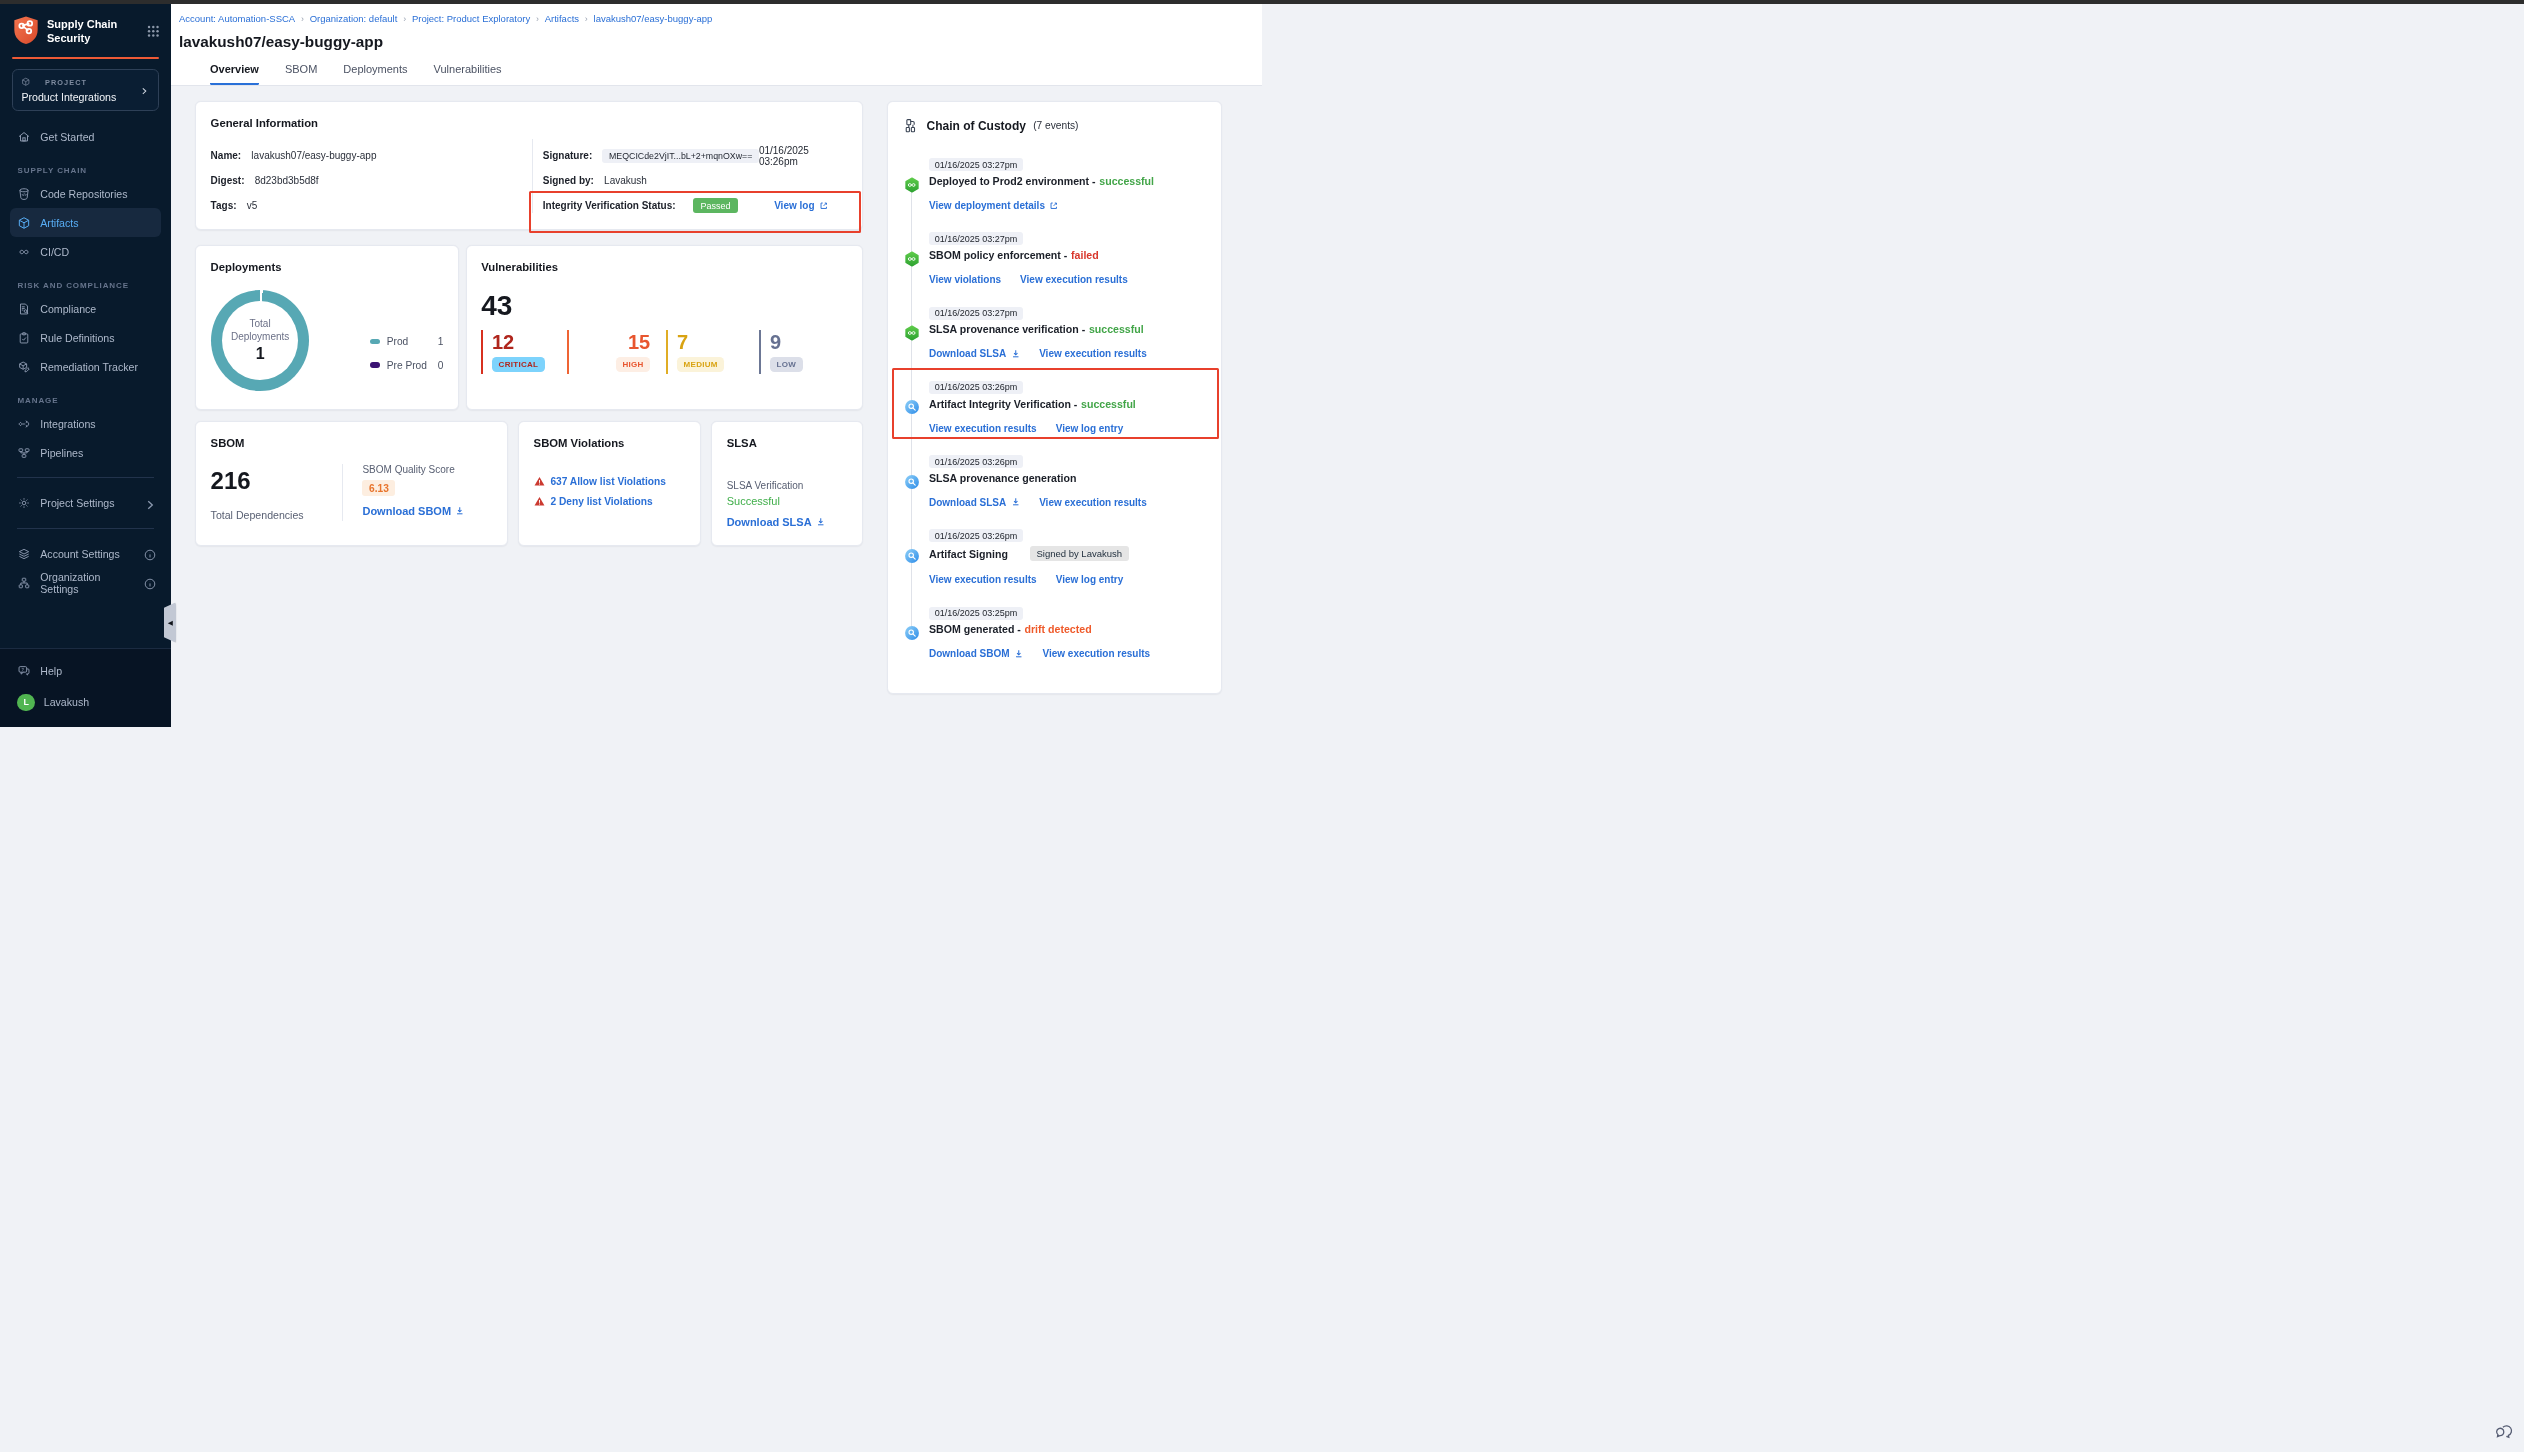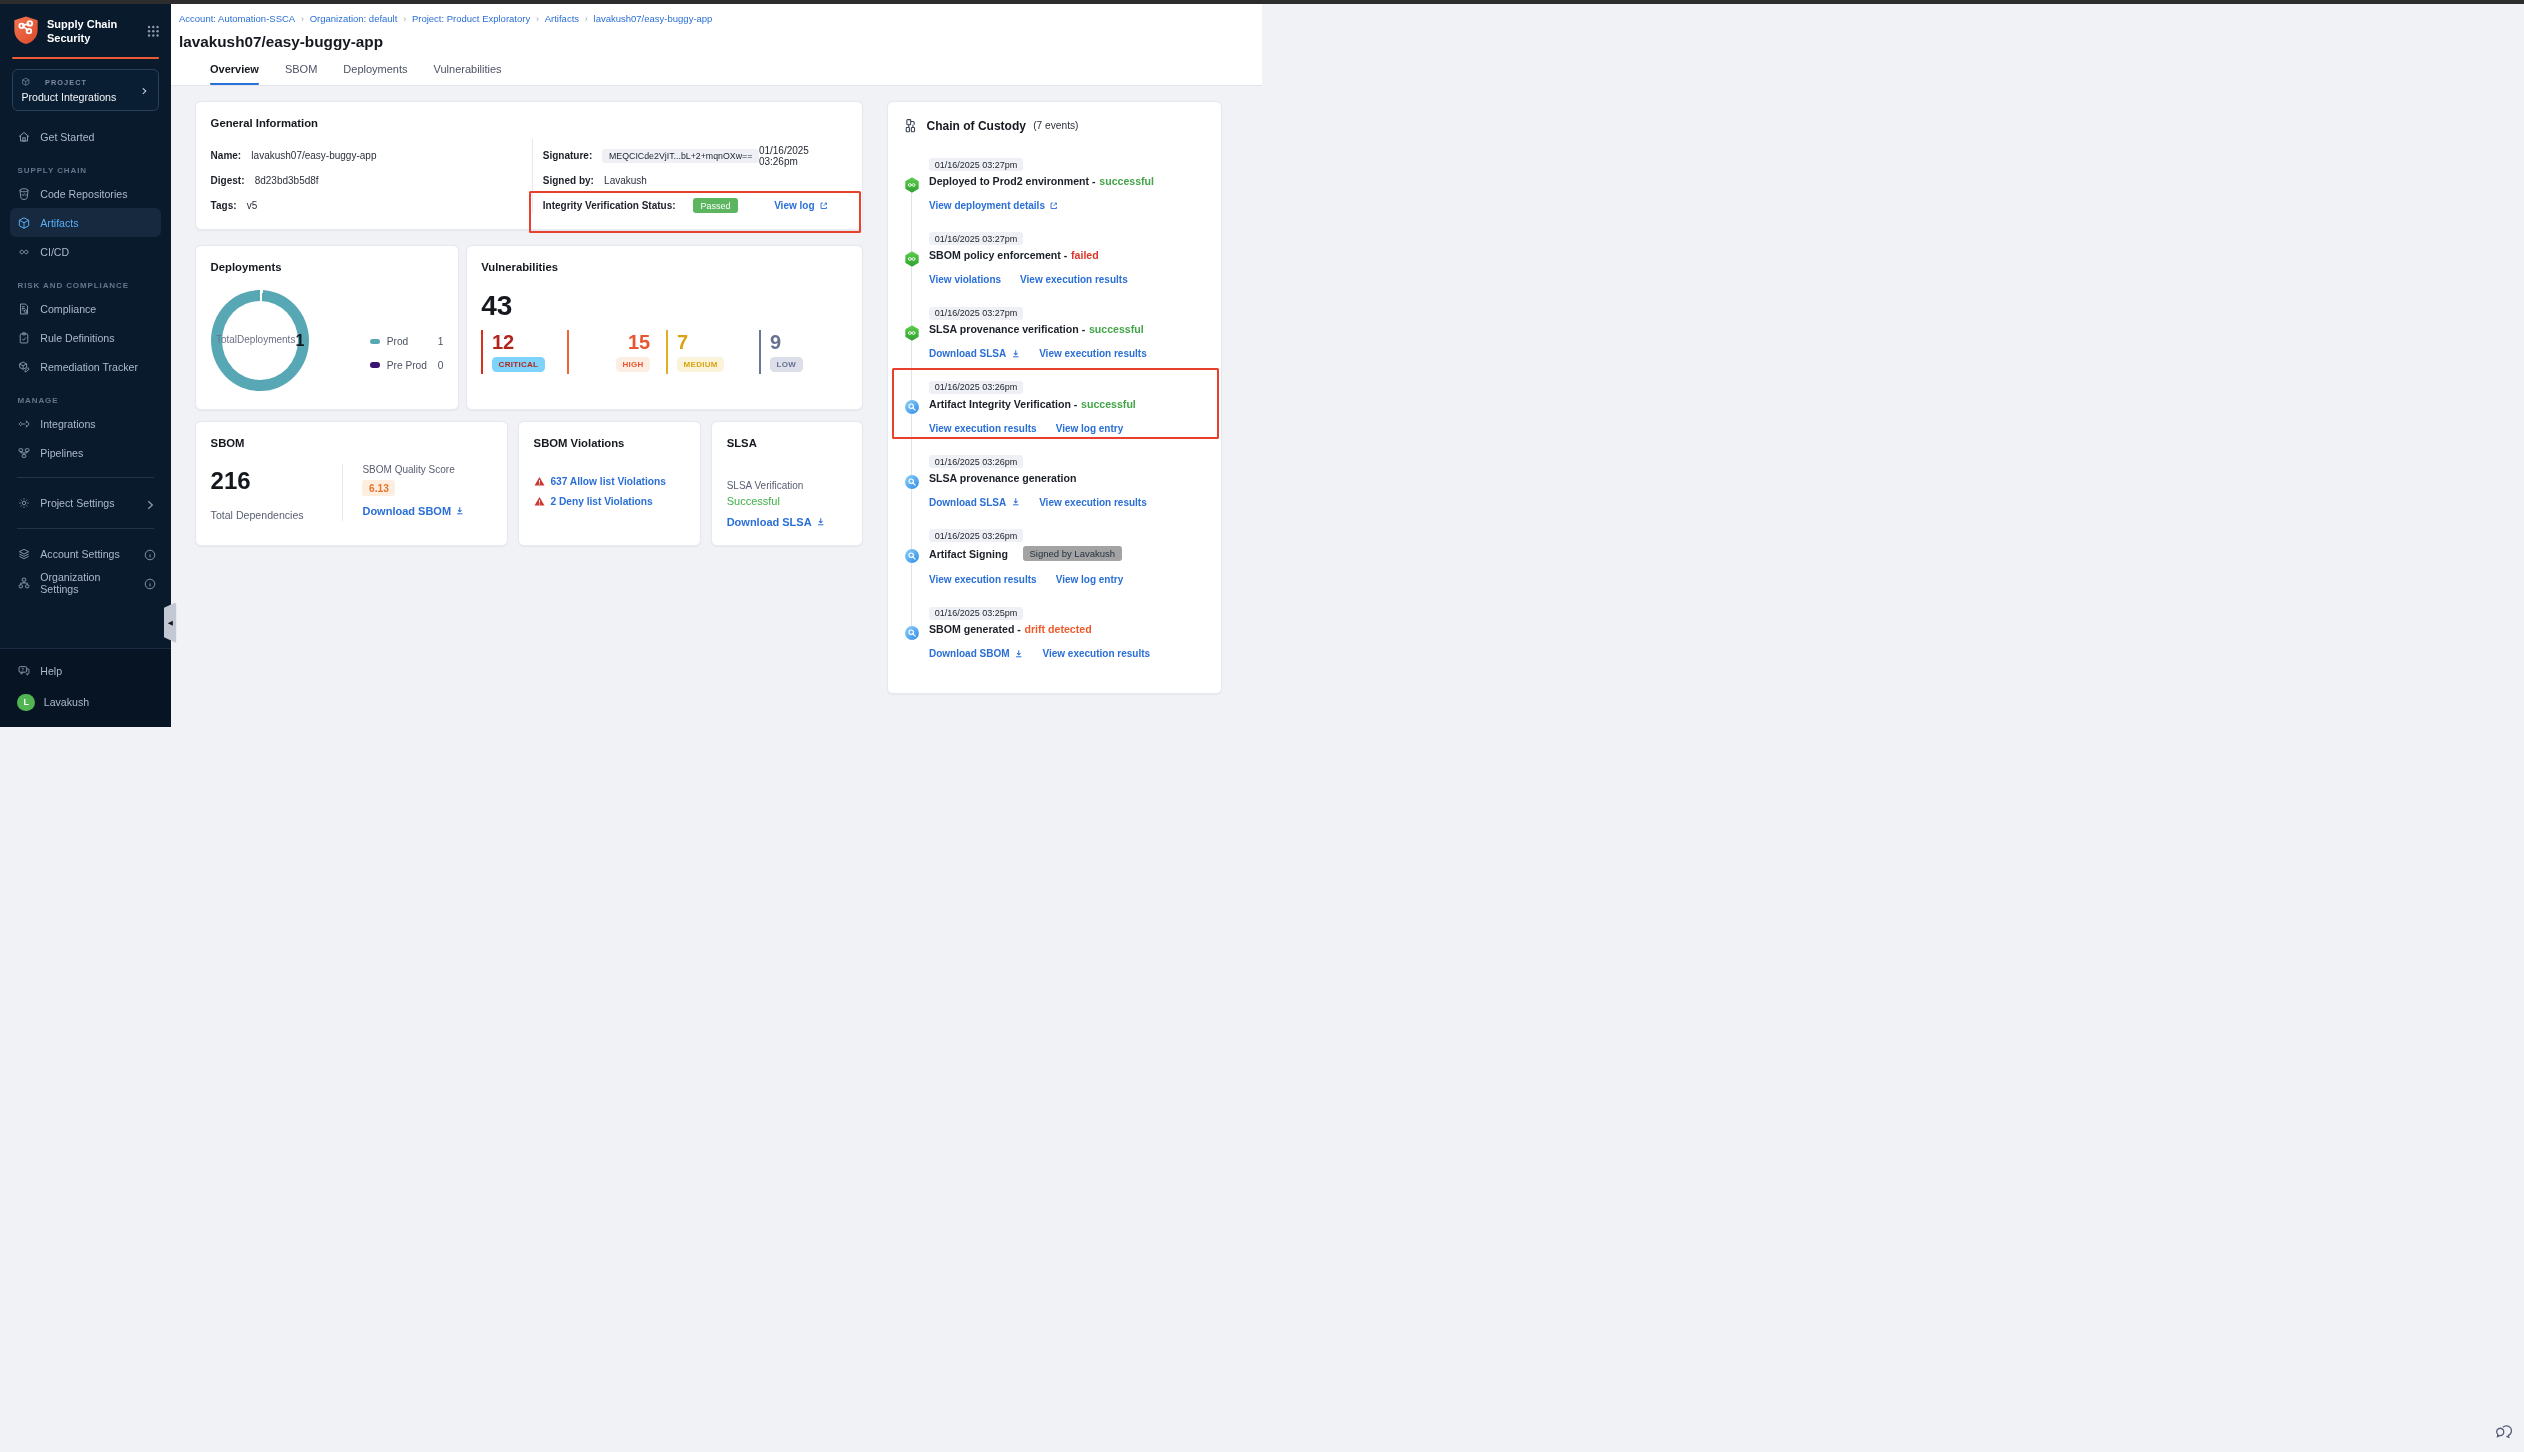--- a/index.html
+++ b/index.html
@@ -79,21 +79,21 @@
   .annot { position:absolute; border:2.2px solid #e8402c; border-radius:1.5px; pointer-events:none; z-index:10; }
   .gi .annot { left:333px; top:89px; width:332px; height:42px; }
 
   
   .row2 { display:flex; gap:6.6px; margin-top:15.3px; }
   .dep-card { width:264px; height:165px; padding:14.6px; }
   .donut-wrap { display:flex; align-items:flex-start; }
   .donut { position:relative; width:101px; height:101px; border-radius:50%; margin:17px 0 0 0.7px;
     background:conic-gradient(#ffffff 0deg 3deg, #57a8b4 3deg 360deg); }
   .donut::after { content:""; position:absolute; inset:11px; background:#fff; border-radius:50%; }
-  .donut-center { position:absolute; inset:0; z-index:2; display:flex; flex-direction:row; align-items:center; justify-content:center; }
+  .donut-center { position:absolute; inset:0; z-index:2; display:flex; flex-direction:column; align-items:center; justify-content:center; }
   .donut-center .t { color:#6b7087; font-size:10px; line-height:12.4px; }
   .donut-center .n { color:#15181f; font-size:16px; font-weight:700; margin-top:1.5px; }
   .legend { margin-left:61px; margin-top:60px; width:76px; }
   .legend-row { display:flex; align-items:center; gap:6.6px; height:17.5px; margin-bottom:5.8px; font-size:10.2px; color:#4b5263; }
   .legend-dot { width:10.2px; height:5.1px; border-radius:2.9px; flex:0 0 auto; }
   .legend-row .lv { margin-left:auto; }
 
   .vuln-card { width:397px; height:165px; padding:14.6px; }
   .vuln-total { font-size:28px; font-weight:700; color:#15181f; margin-top:19px; line-height:1; }
   .sev-row { display:flex; gap:16px; margin-top:10.2px; }
@@ -129,21 +129,21 @@
   .chain-head { display:flex; align-items:center; gap:7.3px; }
   .chain-head svg { width:15.3px; height:15.3px; color:#3a4454; }
   .chain-head .ct { font-size:12px; font-weight:700; color:#15181f; }
   .chain-head .cc { font-size:10.2px; color:#2a2f3a; }
   .events { list-style:none; margin-top:23.4px; position:relative; }
   .events::before { content:""; position:absolute; left:7.3px; top:22px; bottom:32px; width:1.1px; background:#dfe2e9; }
   .ev { position:relative; padding-left:25px; margin-bottom:20px; }
   .ev .ts { display:inline-block; background:#eef0f6; border-radius:2.9px; padding:1.5px 5.8px; font-size:9px; color:#22262e; }
   .ev .trow { margin-top:3.7px; display:flex; align-items:center; font-size:10.6px; font-weight:700; color:#1b1f28; }
   .ev .status { font-weight:700; margin-left:3.7px; }
-  .ev .sbadge { margin-left:15px; background:#a3a3a3; color:#243240; font-weight:400; font-size:9.5px; border-radius:2.9px; padding:2.2px 6.6px; }
+  .ev .sbadge { margin-left:22px; background:#e5e5e5; color:#243240; font-weight:400; font-size:9.5px; border-radius:2.9px; padding:2.2px 6.6px; }
   .ev .links { margin-top:13px; display:flex; gap:19px; }
   .ev-icon { position:absolute; left:0; top:20px; width:16px; height:16px; z-index:2; }
   .ev-icon svg { width:16px; height:16px; display:block; }
   .ev.hl::before { content:""; position:absolute; inset:-11px -14px -5.8px -11.7px; border:2.2px solid #e8402c; border-radius:1.5px; pointer-events:none; }
 
   .float-chat { position:fixed; right:10.2px; bottom:11.7px; width:20px; height:20px; color:#565d73; cursor:pointer; z-index:50; }
   .float-chat svg { width:100%; height:100%; }
 </style>
 </head>
 <body>

